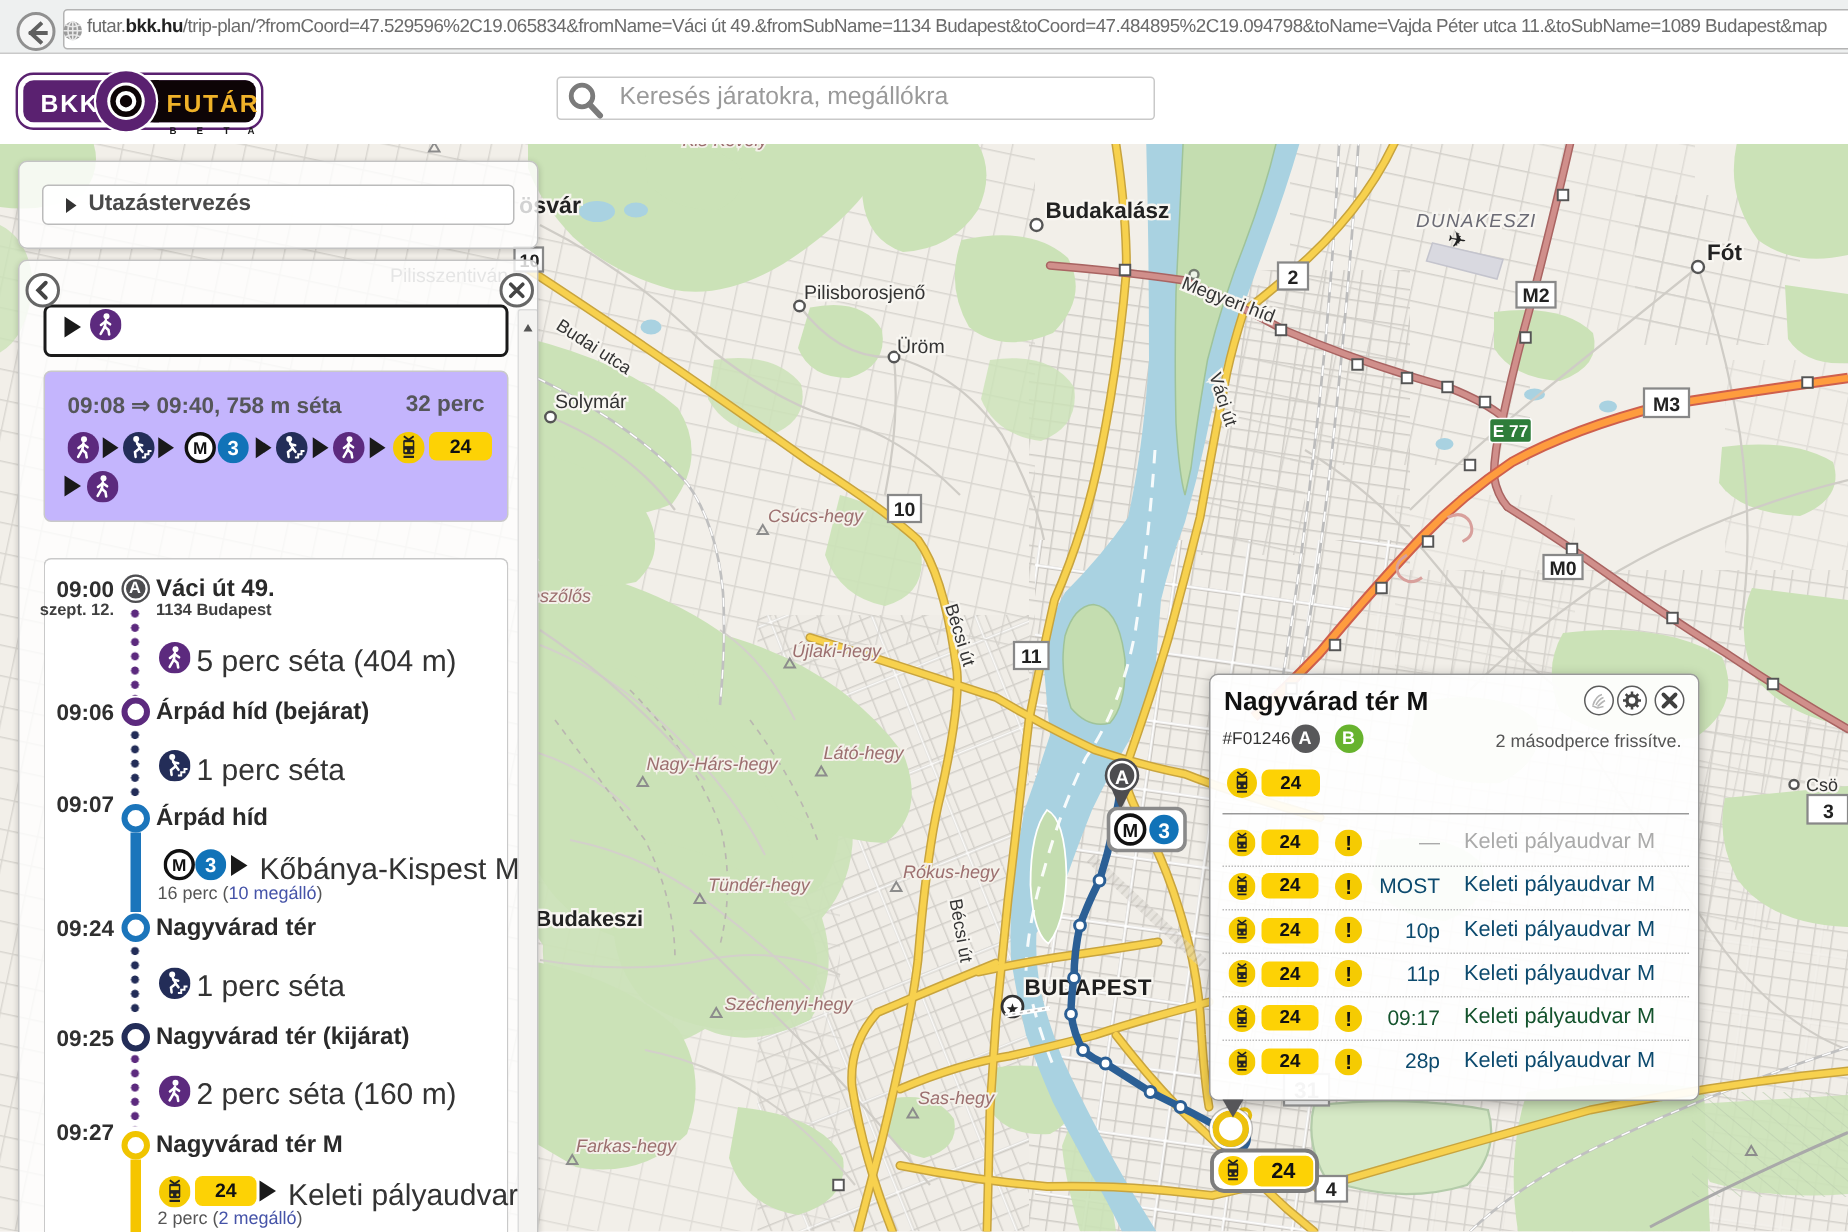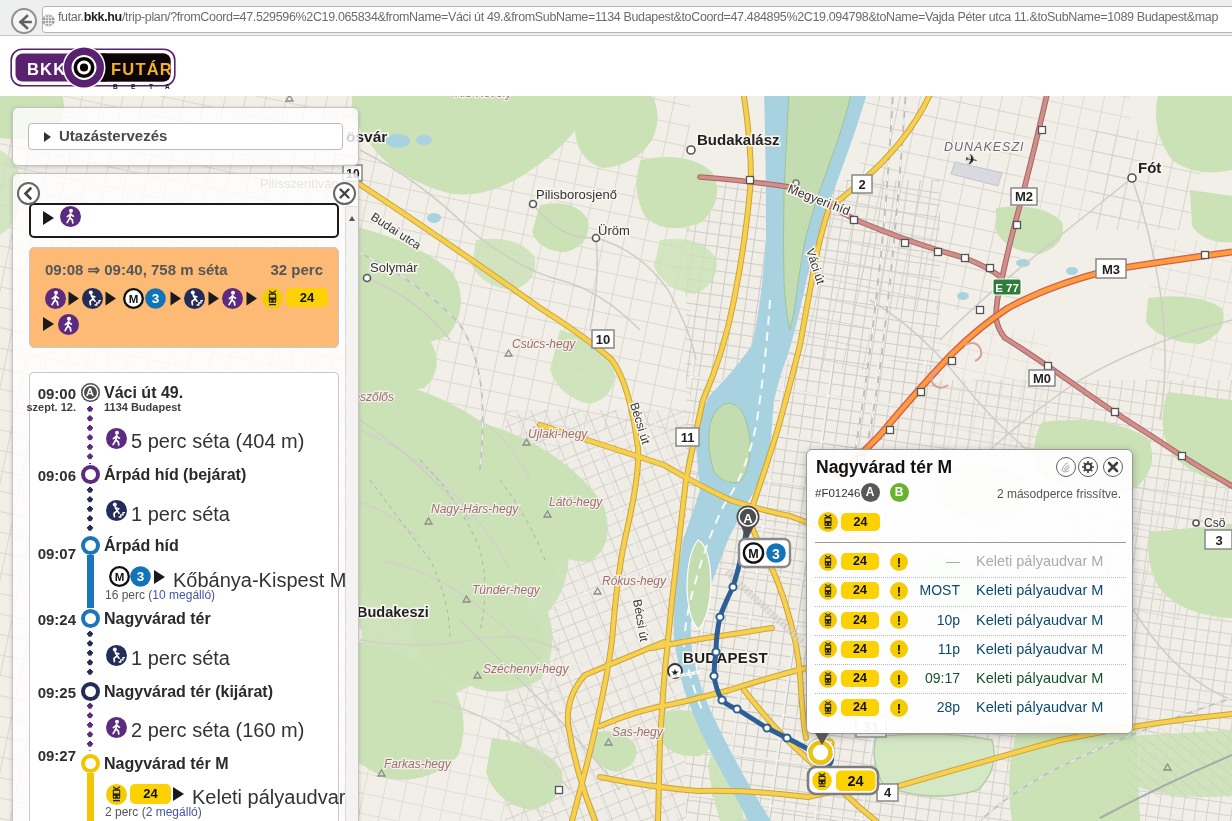--- a/index.html
+++ b/index.html
@@ -19,21 +19,21 @@
 #searchph{left:41px;top:3px;font-size:16.5px;color:#9a9a9a;}
 
 .panel{background:rgba(255,255,255,0.8);border:1px solid #c3c3c3;border-radius:6px;box-shadow:0 1px 4px rgba(0,0,0,0.18);}
 #panel1{left:12px;top:107px;width:345px;height:57px;z-index:30;}
 #p1bar{left:15px;top:15px;width:313px;height:25px;border:1px solid #bbb;border-radius:4px;background:rgba(255,255,255,0.9);}
 #p1bar .tri{position:absolute;left:15px;top:8px;width:0;height:0;border-left:7px solid #333;border-top:5px solid transparent;border-bottom:5px solid transparent;}
 #p1bar .txt{position:absolute;left:30px;top:3px;font-size:15px;font-weight:bold;color:#4a4a4a;}
 #panel2{left:12px;top:173px;width:345px;height:648px;z-index:30;border-radius:6px 6px 0 0;}
 .cbtn{position:absolute;width:19px;height:19px;border:2px solid #666;border-radius:50%;background:#fff;text-align:center;color:#333;z-index:35;}
 .selbox{position:absolute;left:16px;top:29px;width:306px;height:31px;border:2px solid #1a1a1a;border-radius:5px;background:#fff;}
-.optbox{position:absolute;left:16px;top:73px;width:308px;height:99px;border:1px solid #c9c9c9;border-radius:5px;background:#fdba74;}
+.optbox{position:absolute;left:16px;top:73px;width:308px;height:99px;border:1px solid #c9c9c9;border-radius:5px;background:#c4b5fd;}
 #tlbox{position:absolute;left:16px;top:198px;width:308px;height:455px;border:1px solid #c9c9c9;border-radius:5px 5px 0 0;background:#fff;border-bottom:none;}
 #sbar{position:absolute;left:332px;top:32px;width:12px;height:616px;background:#f4f3f1;border:1px solid #ddd;border-radius:2px;}
 .tri-e{position:absolute;width:0;height:0;border-left:11px solid #1a1a1a;border-top:7px solid transparent;border-bottom:7px solid transparent;}
 .badge24{position:absolute;background:#fdd205;border-radius:5px;color:#111;font-weight:bold;text-align:center;}
 
 .ttime{position:absolute;font-size:15px;font-weight:bold;color:#2f2f2f;text-align:right;width:46px;left:0;}
 .tname{position:absolute;left:74px;font-size:16px;font-weight:bold;color:#2a2a2a;white-space:nowrap;}
 .tsub{position:absolute;left:74px;font-size:11px;font-weight:bold;color:#3f3f3f;}
 .twalk{position:absolute;left:101px;font-size:20px;color:#333;white-space:nowrap;}
 .tleg{position:absolute;left:75px;font-size:12px;color:#555;white-space:nowrap;}
@@ -437,20 +437,27 @@
     <circle cx="74" cy="23.5" r="10.5" fill="#0d0406"></circle>
     <circle cx="74" cy="23.5" r="5.5" fill="none" stroke="#fff" stroke-width="2.8"></circle>
     <text x="101" y="30.5" font-size="16.5" font-weight="bold" fill="#f0b229" letter-spacing="1.2">FUTÁR</text>
     <g font-size="6.5" font-weight="bold" fill="#1a1a1a">
       <text x="103" y="45">B</text>
           <text x="121" y="45">E</text>
           <text x="139" y="45">T</text>
           <text x="155" y="45">A</text>
     </g>
   </svg>
+  <div id="searchbox" class="abs">
+    <svg class="abs" style="left:5px;top:2px" width="26" height="26" viewBox="0 0 26 26">
+          <circle cx="11" cy="10" r="7.2" fill="none" stroke="#7b7b7b" stroke-width="3.2"></circle>
+          <path d="M16 15.5 L23 23" stroke="#7b7b7b" stroke-width="4" stroke-linecap="round"></path>
+        </svg>
+    <div id="searchph" class="abs">Keresés járatokra, megállókra</div>
+  </div>
 </div>
 <div id="panel1" class="panel abs">
   <div id="p1bar" class="abs">
         <span class="tri"></span>
         <span class="txt">Utazástervezés</span>
       </div>
 </div>
 <div id="panel2" class="panel abs" style="overflow:hidden">
   <div class="cbtn" style="left:3.5px;top:7.5px"><svg width="19" height="19" viewBox="0 0 19 19">
           <path d="M11.5 4.5 L6.5 9.5 L11.5 14.5" stroke="#444" stroke-width="2.6" fill="none" stroke-linecap="round"></path>
@@ -584,21 +591,21 @@
           <circle cx="8.8" cy="4.6" r="2" fill="#fff"></circle>
           <g stroke="#fff" stroke-width="1.7" fill="none" stroke-linecap="round">
             <path d="M9.2 6.8 L11.2 10.8"></path>
             <path d="M9.6 8.2 L12.8 8.8"></path>
             <path d="M11.2 10.8 L8 13.4 L8.4 16.6"></path>
             <path d="M11.2 10.8 L13 13.2"></path>
           </g>
           <path d="M12.6 17 h2.2 v-2.2 h2.2 v-2.2 h2" stroke="#fff" stroke-width="1.3" fill="none"></path>
         </svg>
     <div class="twalk" style="top:129.5px">1 perc séta</div>
-    <div class="ttime" style="top:172px">09:07</div>
+    <div class="ttime" style="top:155px">09:07</div>
     <div class="stopc" style="left:50.5px;top:162.5px;border-color:#1b75bb"></div>
     <div class="tname" style="top:163.5px">Árpád híd</div>
     <div class="abs" style="left:56.5px;top:182px;width:7px;height:53px;background:#1b75bb"></div>
     <svg class="abs" style="left:78.5px;top:193px" width="21" height="21" viewBox="0 0 21 21">
           <circle cx="10.5" cy="10.5" r="9.3" fill="#fff" stroke="#111" stroke-width="2.3"></circle>
           <text x="10.5" y="14.7" font-size="11.5" font-weight="bold" fill="#111" text-anchor="middle">M</text>
         </svg>
     <svg class="abs" style="left:99.5px;top:193px" width="21" height="21" viewBox="0 0 21 21">
           <circle cx="10.5" cy="10.5" r="10.3" fill="#1173b8"></circle>
           <text x="10.5" y="15.3" font-size="13.5" font-weight="bold" fill="#fff" text-anchor="middle">3</text>

